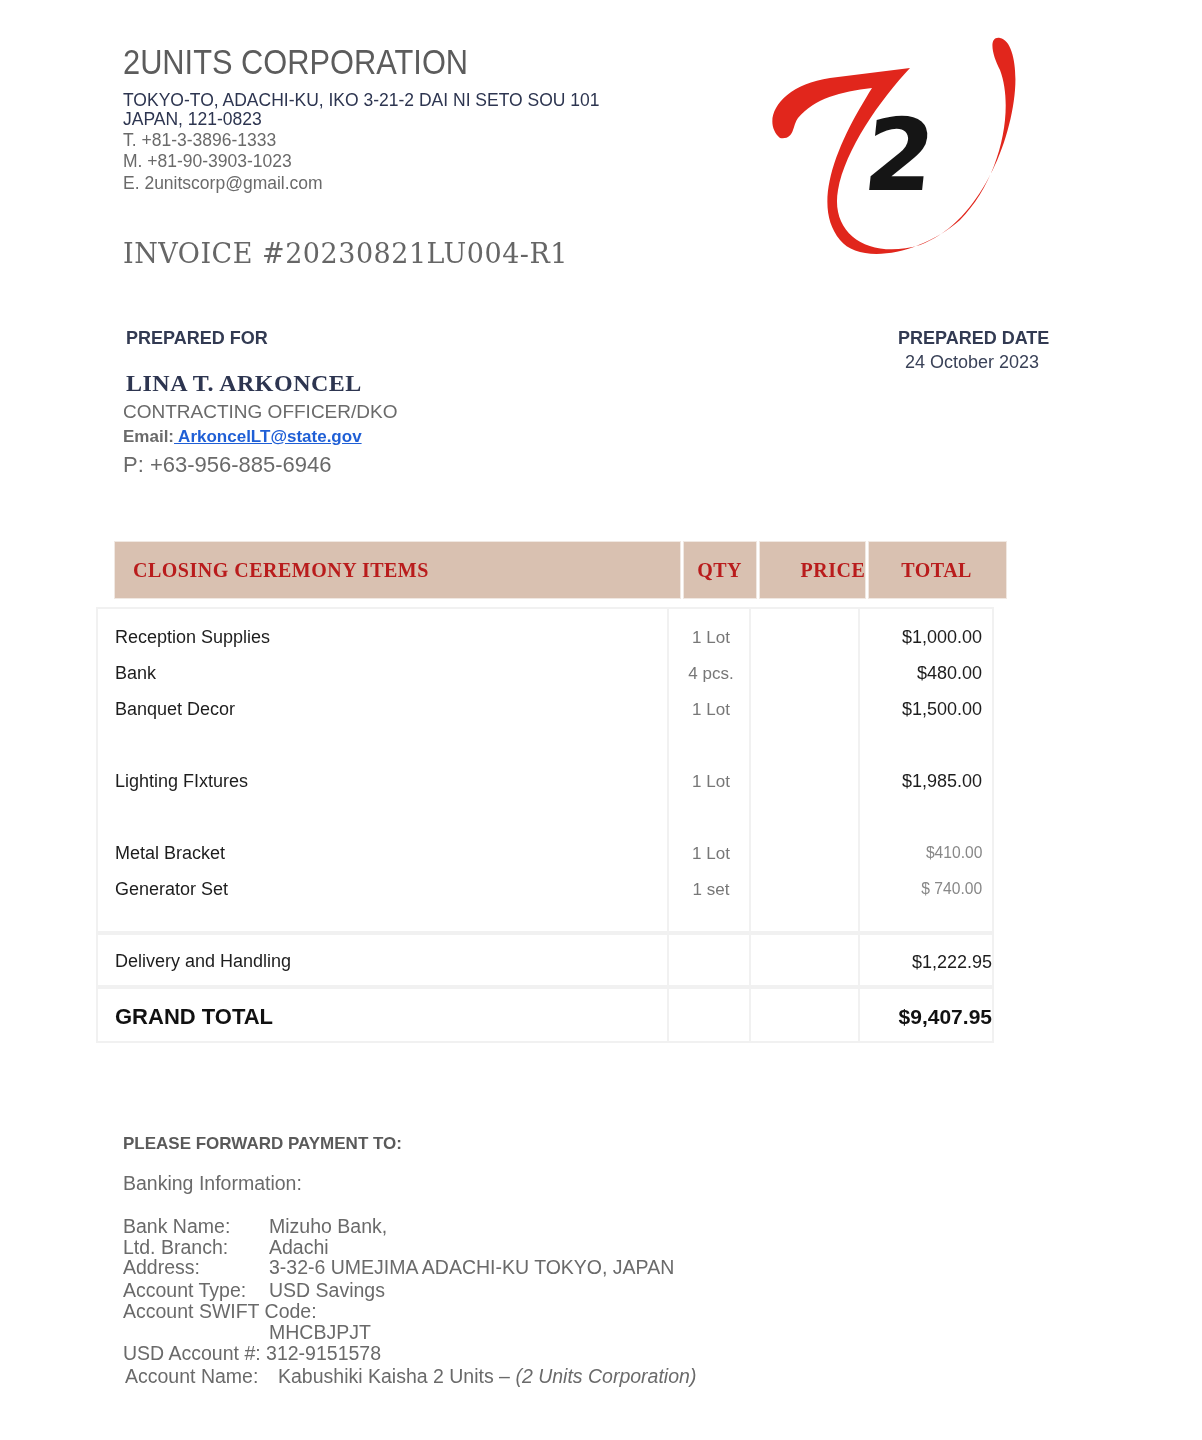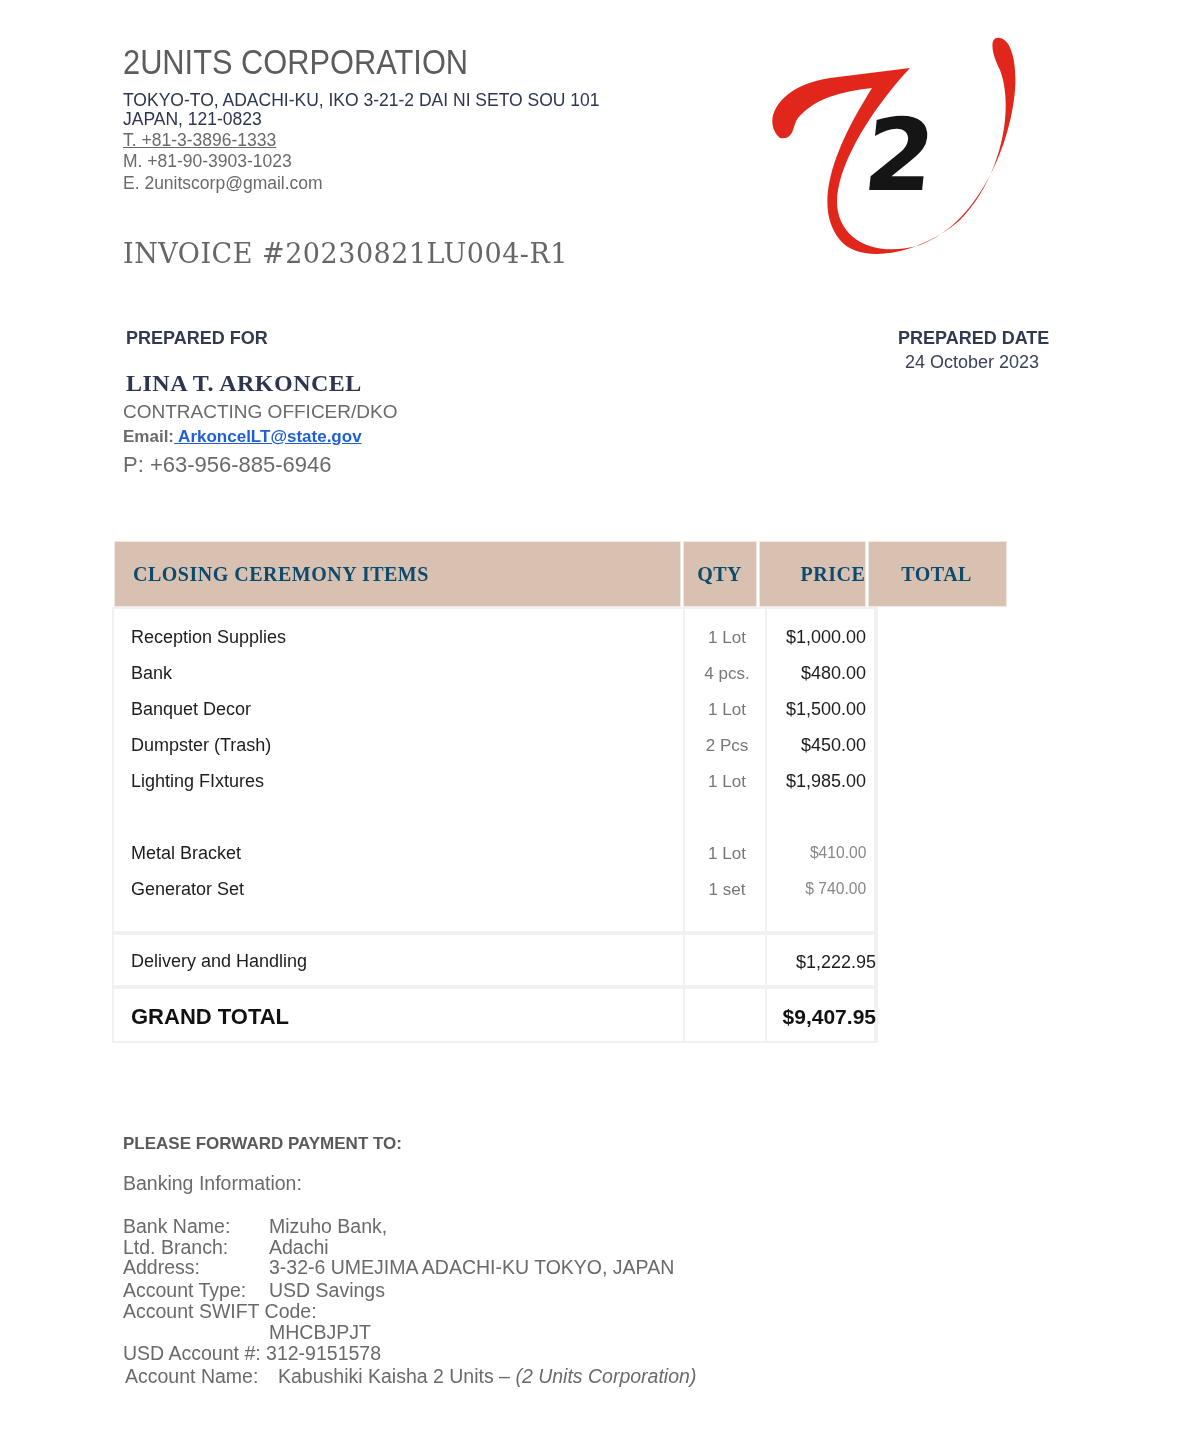--- a/index.html
+++ b/index.html
@@ -26,30 +26,30 @@
 
   .client-name { left: 126px; top: 370px; font-family: "Liberation Serif", serif;
                  font-weight: bold; font-size: 24px; color: #2d3550; white-space: nowrap; letter-spacing: 0.5px; }
   .client-title { left: 123px; top: 401px; font-size: 19px; color: #6a6a6a; white-space: nowrap; }
   .client-email { left: 123px; top: 427px; font-size: 17px; color: #6a6a6a; white-space: nowrap; font-weight: bold; }
   .client-email a { color: #1f5fd6; text-decoration: underline; font-weight: bold; }
   .client-phone { left: 123px; top: 452px; font-size: 22px; color: #6a6a6a; white-space: nowrap; }
 
   
   .thead { left: 114px; top: 541px; width: 893px; height: 64px; display: flex; }
-  .th { background: #d9c1b1; height: 66px; display: flex; align-items: center;
+  .th { background: #d9c1b1; height: 58px; display: flex; align-items: center;
         font-family: "Liberation Serif", serif; font-weight: bold; font-size: 20px;
-        color: #0c4a6e; letter-spacing: 0.5px; border: 1px solid #f0e8e2; box-sizing: border-box; }
+        color: #b91c1c; letter-spacing: 0.5px; border: 1px solid #f0e8e2; box-sizing: border-box; }
   .th.items { width: 568px; padding-left: 18px; }
   .th.qty { width: 74px; margin-left: 2px; justify-content: center; }
   .th.price { width: 108px; margin-left: 2px; justify-content: flex-end; }
   .th.total { width: 139px; margin-left: 2px; padding-left: 32px; }
 
   
-  .tbody { left: 112px; top: 607px; width: 766px; }
+  .tbody { left: 96px; top: 607px; width: 898px; }
   .body-box { position: relative; border: 2px solid #f1f1f1; box-sizing: border-box; }
   .items-box { height: 326px; }
   .vline { position: absolute; top: 0; bottom: 0; width: 2px; background: #f1f1f1; }
   .row { position: absolute; left: 0; right: 0; height: 36px; }
   .cell-desc { position: absolute; left: 17px; font-size: 18px; color: #1d1d1d; top: 8px; white-space: nowrap; }
   .cell-qty { position: absolute; left: 572px; width: 82px; text-align: center; font-size: 17px; color: #777; top: 9px; white-space: nowrap; }
   .cell-total { position: absolute; right: 10px; font-size: 18px; top: 8px; white-space: nowrap; }
   .cell-total.dark { color: #1d1d1d; }
   .cell-total.light { color: #888; font-size: 17px; transform: scaleX(0.92); transform-origin: right; }
 
@@ -62,21 +62,21 @@
   .bank-line { left: 123px; font-size: 19.5px; color: #6a6a6a; white-space: nowrap; line-height: 21px; }
   .bank-key { display: inline-block; width: 146px; }
   .italic { font-style: italic; }
 </style>
 </head>
 <body>
 
 <div class="abs company-name">2UNITS CORPORATION</div>
 <div class="abs addr dark" style="top:91px;">TOKYO-TO, ADACHI-KU, IKO 3-21-2 DAI NI SETO SOU 101</div>
 <div class="abs addr dark" style="top:110px;">JAPAN, 121-0823</div>
-<div class="abs addr gray" style="top:131px;text-decoration:underline;">T. +81-3-3896-1333</div>
+<div class="abs addr gray" style="top:131px;">T. +81-3-3896-1333</div>
 <div class="abs addr gray" style="top:152px;">M. +81-90-3903-1023</div>
 <div class="abs addr gray" style="top:174px;">E. 2unitscorp@gmail.com</div>
 
 <div class="abs logo">
   <svg width="270" height="240" viewBox="0 0 270 240">
 
     <path d="M20,108 C 0,90 20,55 70,48 L 150,38 C 120,70 85,120 78,160 C 70,205 110,230 160,215 C 215,195 250,120 255,60 C 257,35 252,10 240,8 C 228,6 232,25 240,40 C 255,80 240,150 200,190 C 160,225 100,235 80,210 C 55,180 70,130 100,78 C 105,70 108,64 112,58 C 80,62 55,68 38,88 C 32,96 35,110 20,108 Z" fill="#e1261c"></path>
 
     <text x="118" y="160" font-family="DejaVu Sans, sans-serif" font-weight="bold" font-size="100" fill="#151515" transform="skewX(-6)">2</text>
   </svg>
@@ -115,25 +115,20 @@
     </div>
     <div class="row" style="top:46px;">
       <span class="cell-desc">Bank</span>
       <span class="cell-qty">4 pcs.</span>
       <span class="cell-total dark">$480.00</span>
     </div>
     <div class="row" style="top:82px;">
       <span class="cell-desc">Banquet Decor</span>
       <span class="cell-qty">1 Lot</span>
       <span class="cell-total dark">$1,500.00</span>
-    </div>
-    <div class="row" style="top:118px;">
-      <span class="cell-desc">Dumpster (Trash)</span>
-      <span class="cell-qty">2 Pcs</span>
-      <span class="cell-total dark">$450.00</span>
     </div>
     <div class="row" style="top:154px;">
       <span class="cell-desc">Lighting FIxtures</span>
       <span class="cell-qty">1 Lot</span>
       <span class="cell-total dark">$1,985.00</span>
     </div>
     <div class="row" style="top:226px;">
       <span class="cell-desc">Metal Bracket</span>
       <span class="cell-qty">1 Lot</span>
       <span class="cell-total light">$410.00</span>

